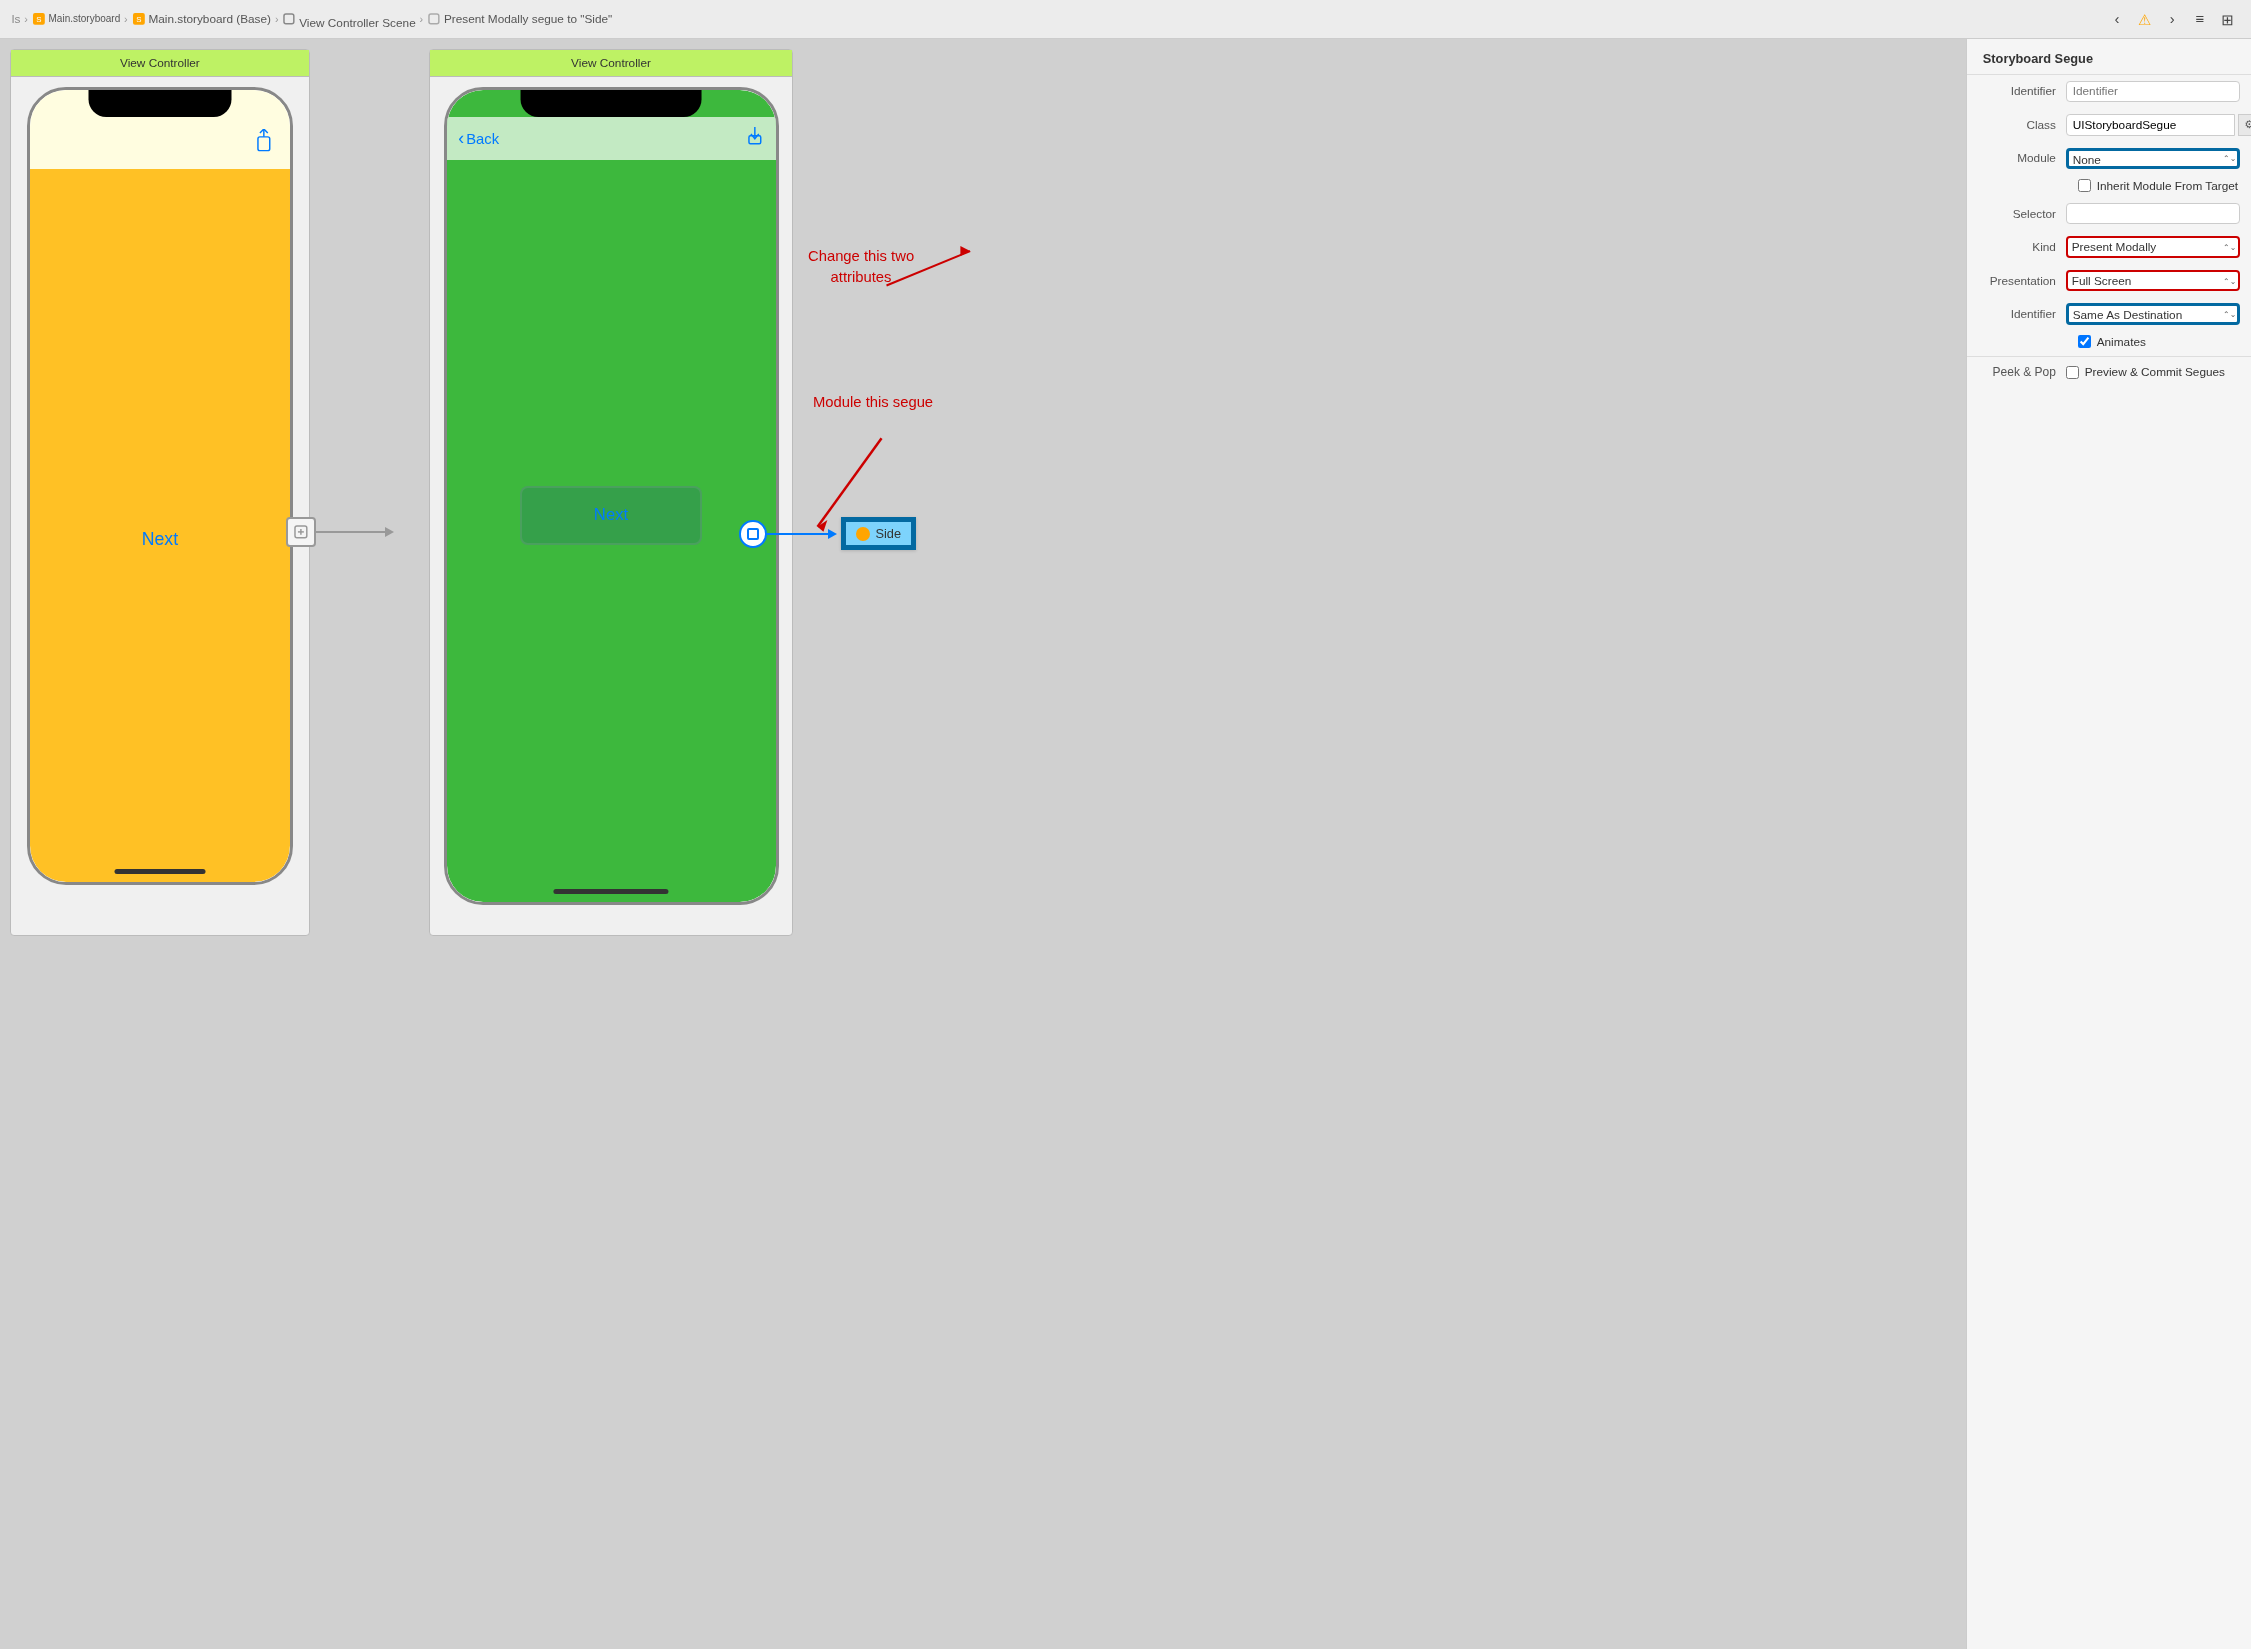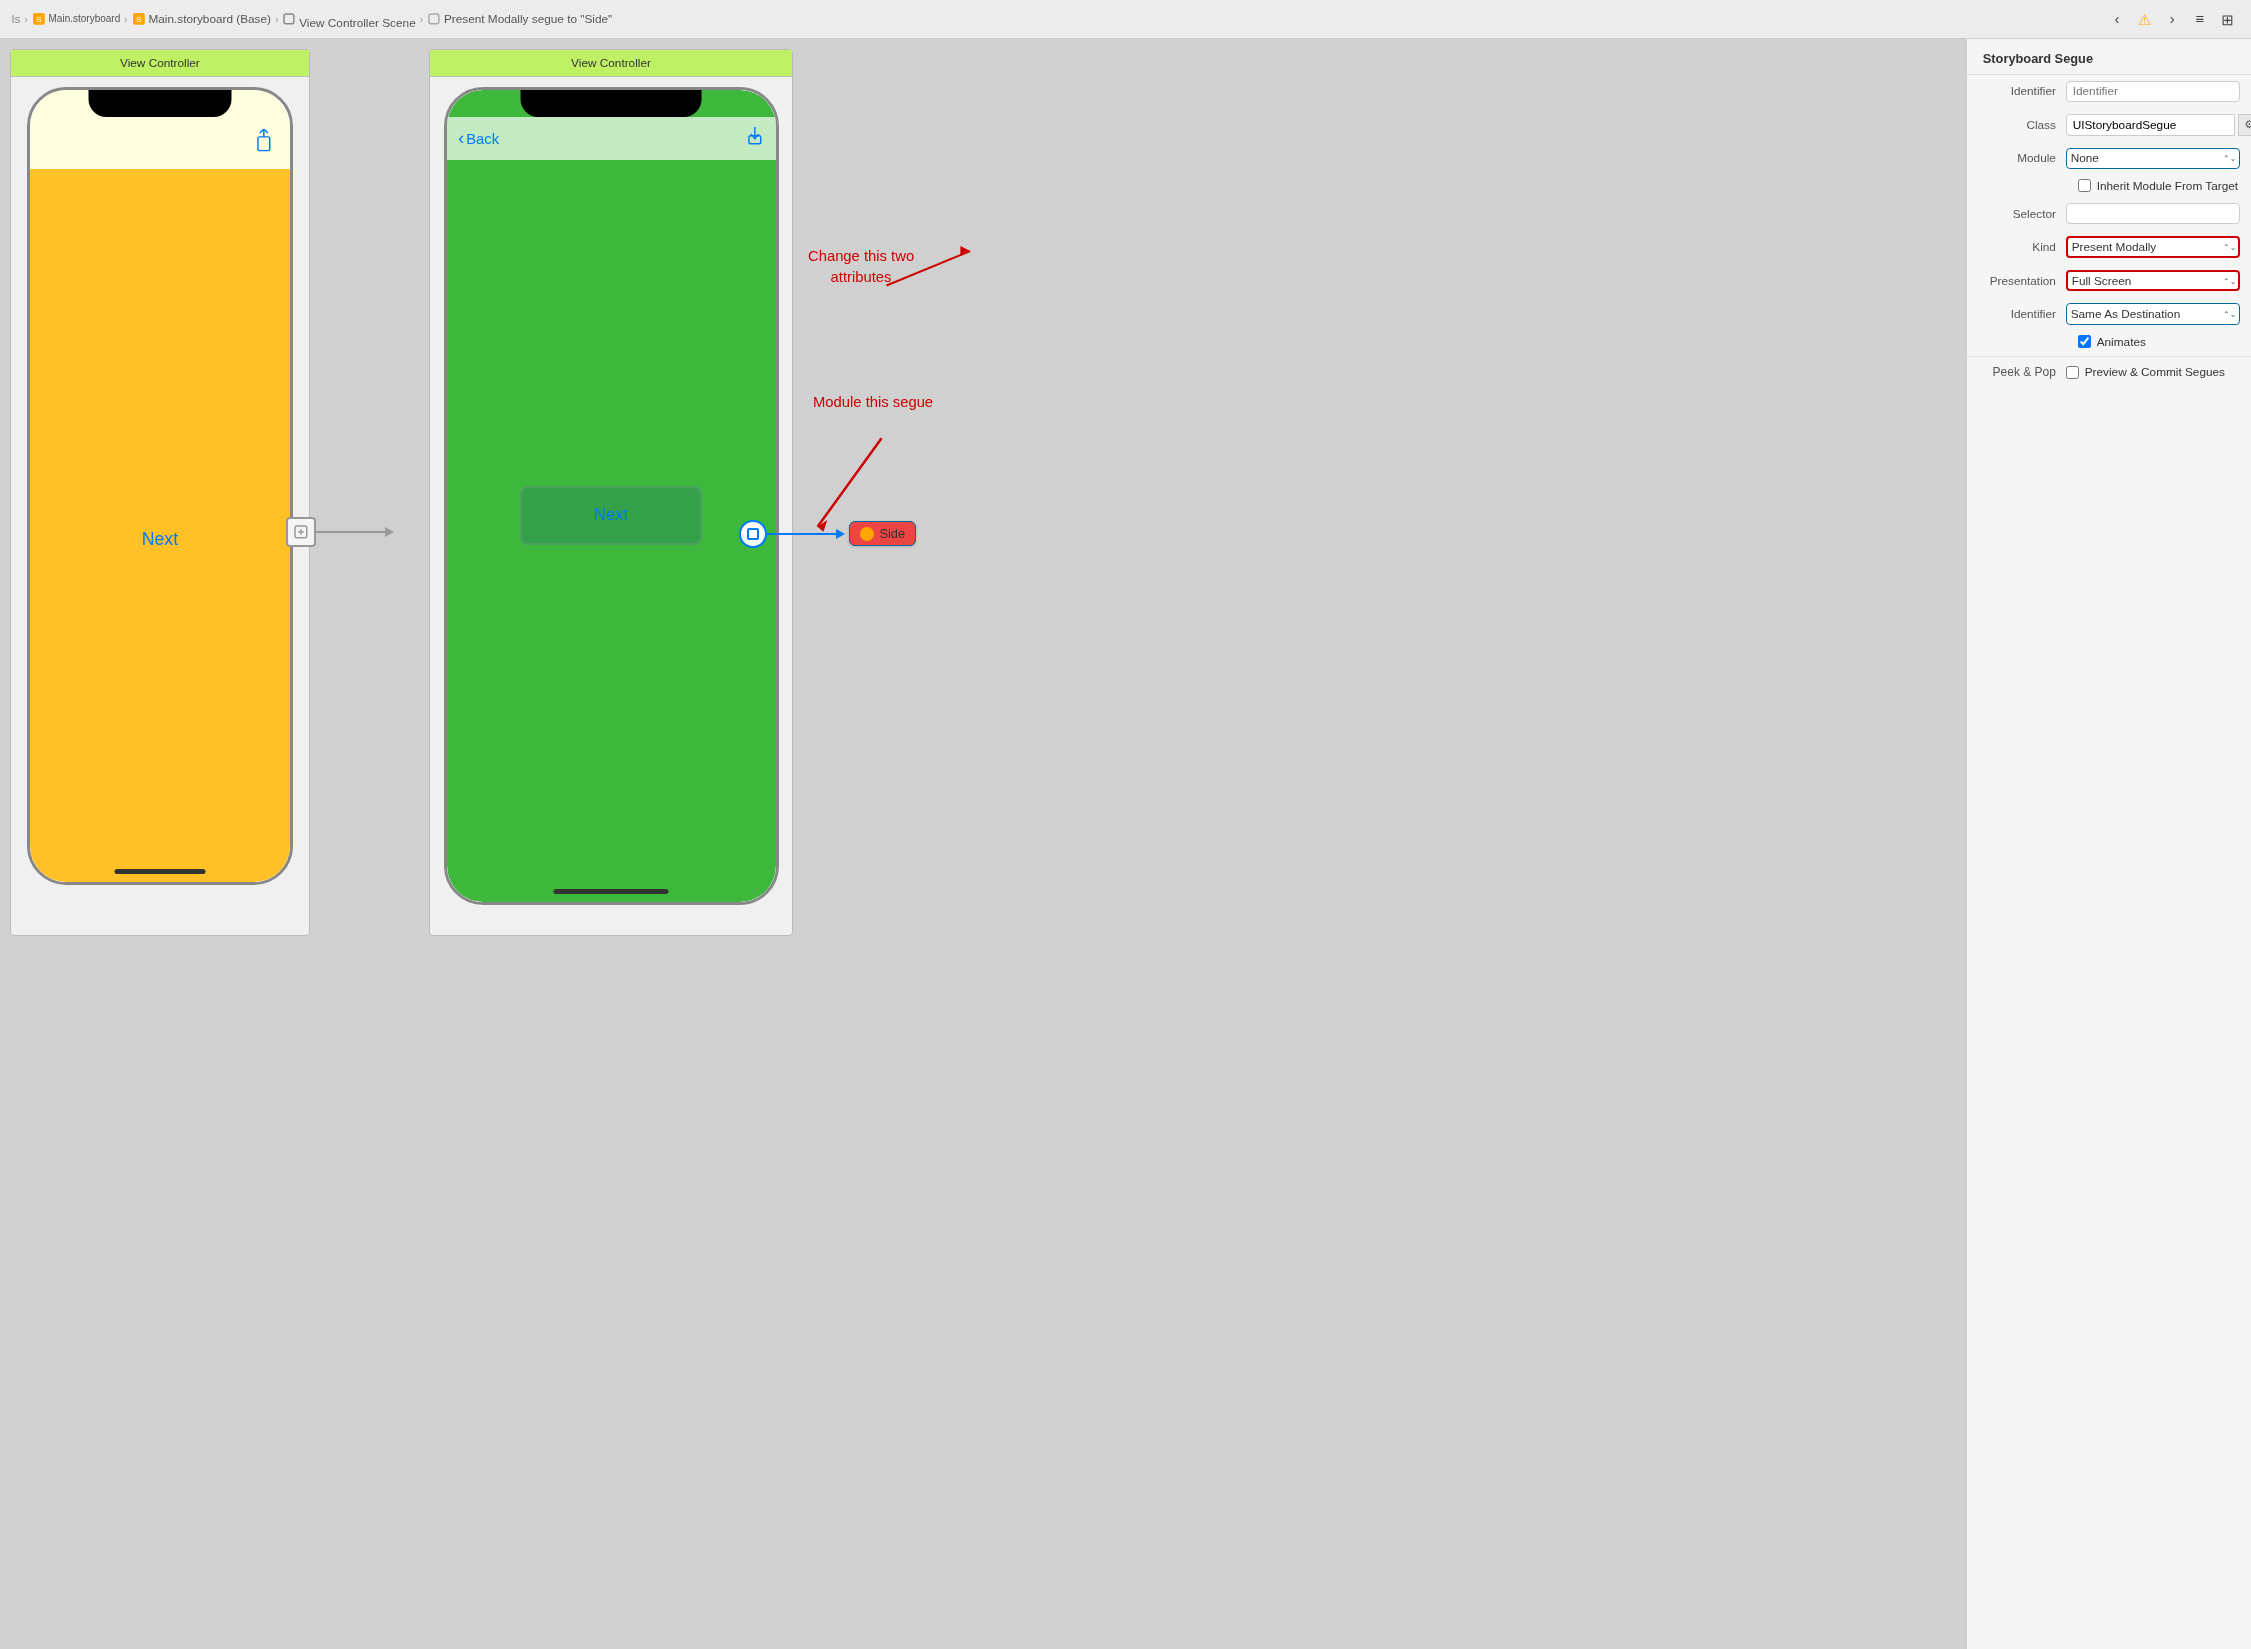--- a/index.html
+++ b/index.html
@@ -244,23 +244,23 @@
       background: #007AFF;
     }
     .blue-arrow-head {
       width: 0;
       height: 0;
       border-top: 5.9px solid transparent;
       border-bottom: 5.9px solid transparent;
       border-left: 9.9px solid #007AFF;
     }
     .side-badge {
-      background: #ef4444;
-      border: 1px solid #0369a1;
-      border-radius: 6px;
+      background: #7dd3fc;
+      border: 5px solid #0369a1;
+      border-radius: 0;
       padding: 3.9px 9.9px;
       font-size: 12.8px;
       color: #333;
       display: flex;
       align-items: center;
       gap: 5.9px;
       box-shadow: 0 1px 3px rgba(0,0,0,0.15);
     }
     .side-dot {
       width: 13.8px;
@@ -316,21 +316,21 @@
       border: 1px solid #ccc;
       border-radius: 3.9px;
       padding: 2px 5.9px;
       font-size: 11.8px;
       background: white;
       color: #999;
     }
     .panel-select {
       width: 100%;
       height: 21.7px;
-      border: 1px solid #0369a1;
+      border: 3px solid #0369a1;
       border-radius: 3.9px;
       padding: 2px 3.9px;
       font-size: 11.8px;
       background: white;
       color: #333;
       appearance: none;
       -webkit-appearance: none;
       position: relative;
     }
     .select-wrapper {

